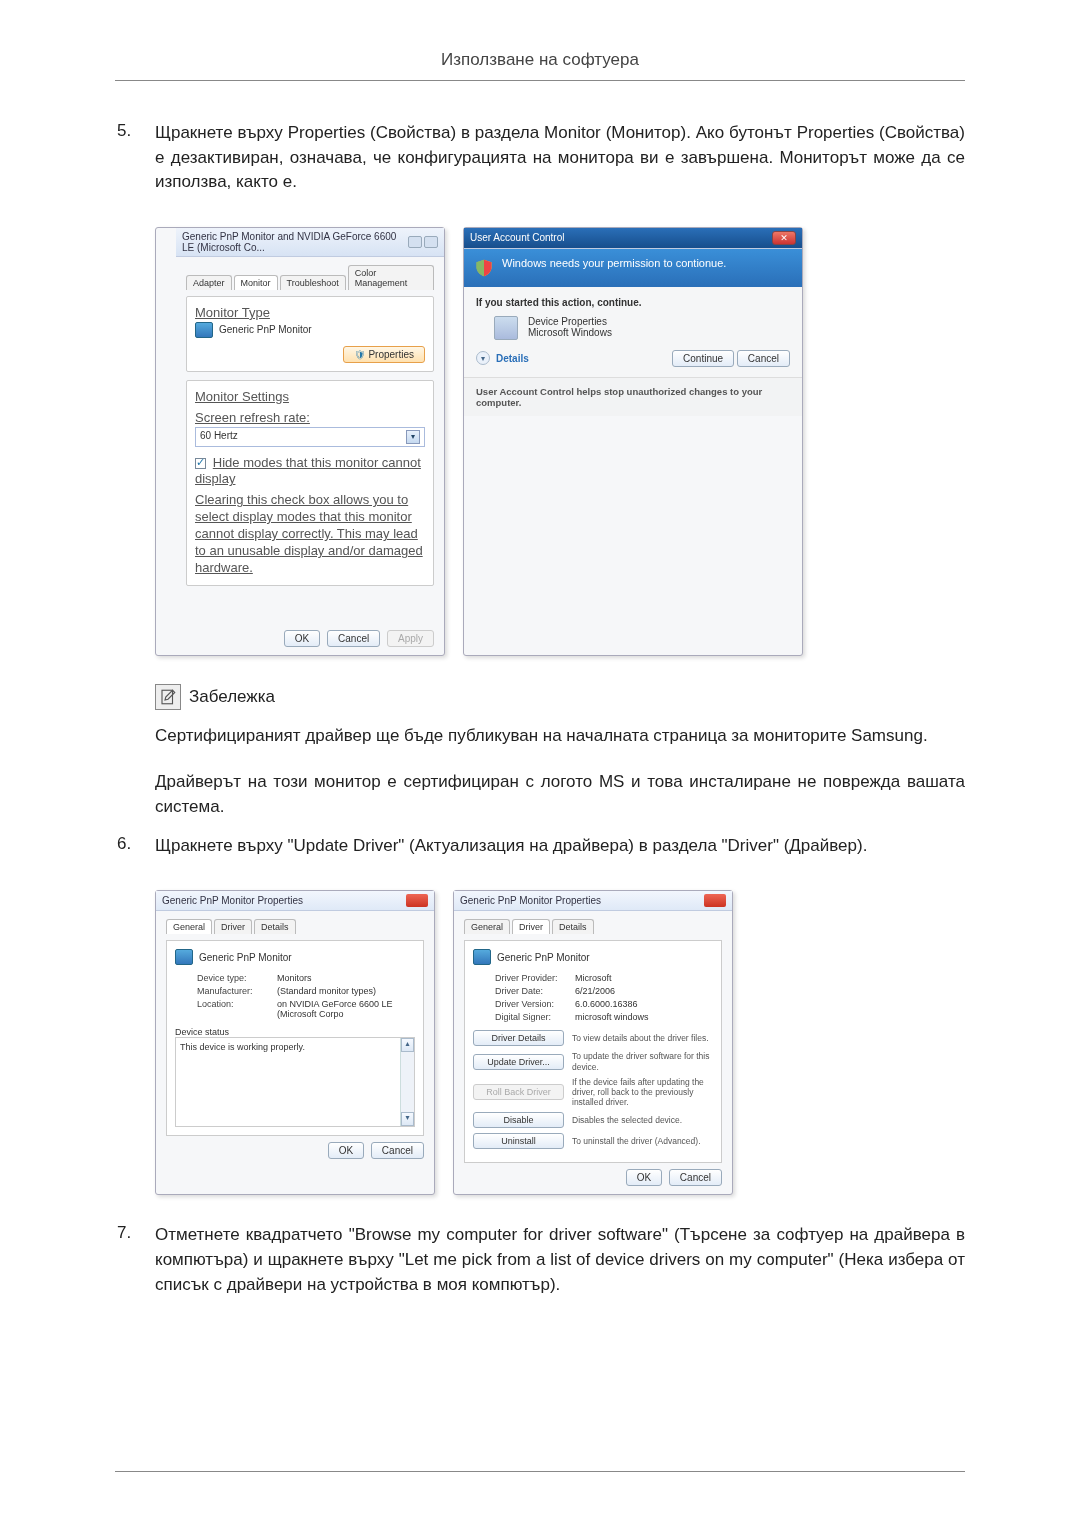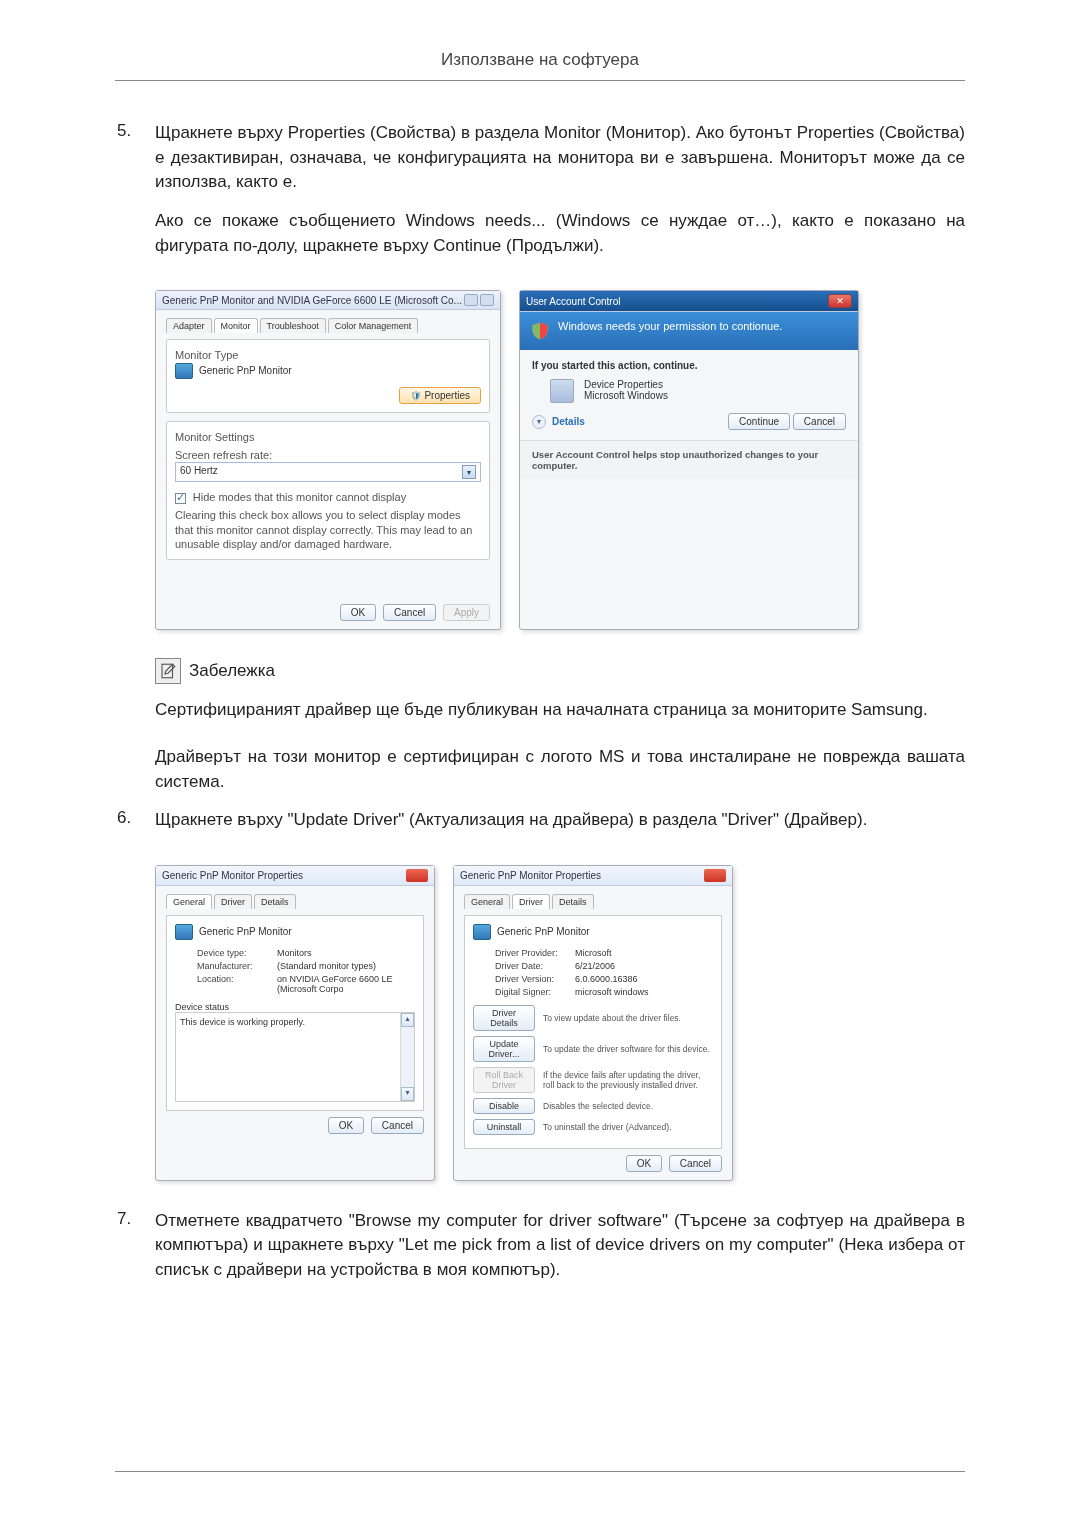--- a/index.html
+++ b/index.html
@@ -84,21 +84,21 @@
       border:1px solid #9ab; background:linear-gradient(#fff,#e3ecf7);
       border-radius:3px; cursor:default;
     }
     .btn-disabled { color:#aaa; border-color:#ccc; background:#f3f3f3; }
     .btn-row { text-align:right; margin-top:6px; }
     .btn-row .btn { margin-left:4px; }
     .select { border:1px solid #abd; padding:2px 4px; background:#fff; display:flex; justify-content:space-between; }
     .sel-arrow { width:14px; height:14px; background:linear-gradient(#e8f0fb,#c5d9f0); border:1px solid #89b; display:flex; align-items:center; justify-content:center; font-size:8px; color:#246; }
     .chk { width:11px; height:11px; border:1px solid #789; background:#fff; display:inline-block; vertical-align:middle; margin-right:4px; position:relative; }
     .chk.checked::after{ content:"✓"; position:absolute; top:-3px; left:0; font-size:11px; color:#27a; }
-    .small-text { font-size:11px; color:#555; line-height:1.3; }
+    .small-text { font-size:13px; color:#555; line-height:1.3;text-decoration:underline; }
 
     
     .uac { width:340px; }
     .uac-banner { background:linear-gradient(#3a8fd8,#2a6fb8); color:#fff; padding:8px 10px; display:flex; gap:8px; font-size:11px; }
     .shield { width:20px; height:22px; }
     .uac-body { padding:10px 12px; background:#f5f6f7; }
     .uac-mid { display:flex; gap:10px; margin:8px 0 10px 18px; align-items:flex-start; }
     .uac-ico { width:24px; height:24px; background:linear-gradient(#cde,#abd); border:1px solid #9ab; border-radius:2px; }
     .uac-det-row { display:flex; align-items:center; justify-content:space-between; margin-top:10px; }
     .uac-det { display:flex; align-items:center; gap:6px; font-size:10px; color:#2a6fb8; }
@@ -112,45 +112,44 @@
     .note-title { font-size:17px; }
     .note-text { margin-left:40px; font-size:17px; line-height:1.45; text-align:justify; margin-bottom:14px; }
 
     
     .drv { width:280px; }
     .drv .titlebar { background:linear-gradient(#f2f6fd,#dfe9f7); }
     .drv-row { display:flex; margin-bottom:3px; font-size:9px; }
     .drv-label { width:80px; color:#444; }
     .drv-val { flex:1; color:#333; }
     .drv-btn-row { display:flex; align-items:center; gap:8px; margin-bottom:5px; }
-    .drv-btn-row .btn { width:62px; text-align:center; font-size:9px; padding:2px 4px; }
+    .drv-btn-row .btn { width:91px; text-align:center; font-size:9px; padding:2px 4px; }
     .drv-btn-desc { flex:1; font-size:8.5px; color:#555; line-height:1.2; }
     .status-box { border:1px solid #ccc; height:90px; padding:4px; background:#fff; position:relative; font-size:9px; }
     .scrollbar { position:absolute; right:0; top:0; bottom:0; width:14px; background:#eef2f8; border-left:1px solid #cdd; }
     .scroll-btn { height:14px; background:linear-gradient(#f5f9ff,#dde8f5); border:1px solid #abc; font-size:8px; text-align:center; color:#468; }
 
     .footer-line { position:absolute; bottom:55px; left:115px; right:115px; border-top:1px solid #888; }
   </style>
 </head>
 <body>
 
 <div class="page">
   <div class="header-line">Използване на софтуера</div>
 
   <div class="step">
     <div class="step-num">5.</div>
     <div class="step-body">
       <p>Щракнете върху Properties (Свойства) в раздела Monitor (Монитор). Ако бутонът Properties (Свойства) е дезактивиран, означава, че конфигурацията на монитора ви е завършена. Мониторът може да се използва, както е.</p>
-      <p>Ако се покаже съобщението Windows needs... (Windows се нуждае от…), както е показано на фигурата по-долу, щракнете върху Continue (Продължи).</p>
     </div>
   </div>
 
   <div class="figures-row">
 
-    <div class="win-dialog" style="width:346px;">
+    <div class="win-dialog" style="width:290px;padding-left:20px;">
       <div class="titlebar">
         <span>Generic PnP Monitor and NVIDIA GeForce 6600 LE (Microsoft Co...</span>
         <span class="win-ctrls">
           <span class="win-ctrl"></span>
           <span class="win-ctrl"></span>
         </span>
       </div>
       <div class="dlg-body">
         <div class="tabs">
           <span class="tab">Adapter</span>
@@ -329,21 +328,21 @@
                 <span class="drv-val">6.0.6000.16386</span>
               </div>
             <div class="drv-row">
                 <span class="drv-label">Digital Signer:</span>
                 <span class="drv-val">microsoft windows</span>
               </div>
           </div>
           <div style="margin-top:8px;">
             <div class="drv-btn-row">
                 <span class="btn">Driver Details</span>
-                <span class="drv-btn-desc">To view update about the driver files.</span>
+                <span class="drv-btn-desc">To view details about the driver files.</span>
               </div>
             <div class="drv-btn-row">
                 <span class="btn">Update Driver...</span>
                 <span class="drv-btn-desc">To update the driver software for this device.</span>
               </div>
             <div class="drv-btn-row">
                 <span class="btn btn-disabled">Roll Back Driver</span>
                 <span class="drv-btn-desc">If the device fails after updating the driver, roll back to the previously installed driver.</span>
               </div>
             <div class="drv-btn-row">

